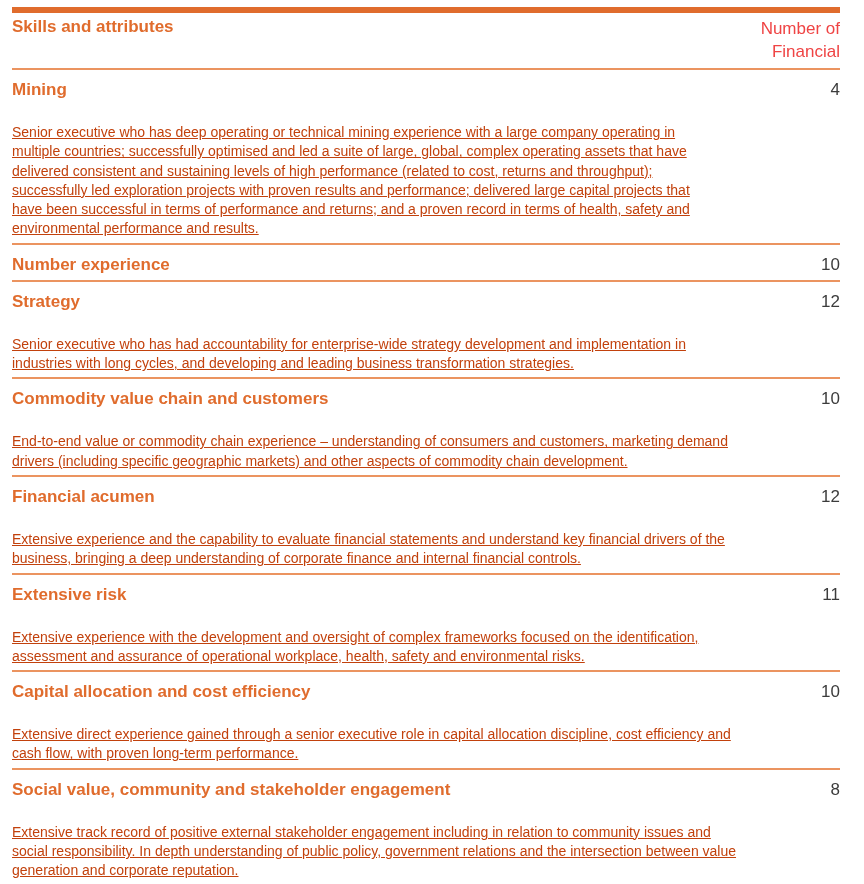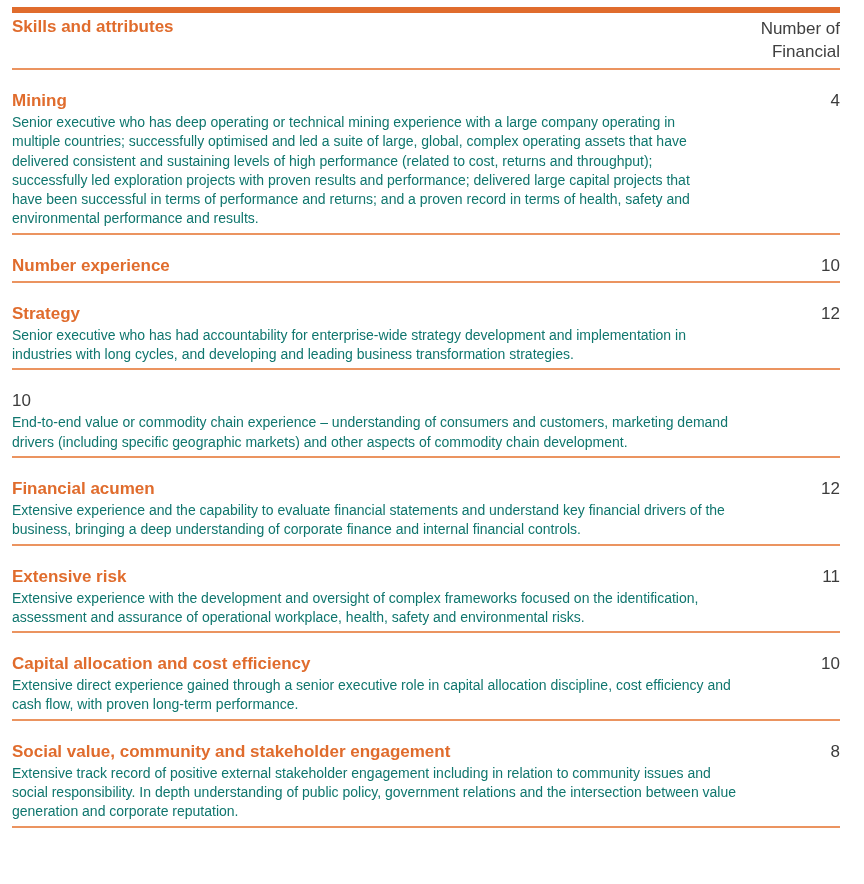--- a/index.html
+++ b/index.html
@@ -35,51 +35,52 @@
     .header-title {
       color: #e06c2d;
       font-weight: bold;
       font-size: 17px;
       line-height: 20px;
     }
     .header-count {
       text-align: right;
       font-size: 17px;
       line-height: 23px;
-      color: #404040;
+      color: #ef4444;
       width: 120px;
     }
     .row {
       border-bottom: 2px solid #eb9460;
       padding-bottom: 4px;
     }
     .row-head {
       display: flex;
       justify-content: space-between;
       align-items: flex-start;
-      padding-top: 20px;
+      padding-top: 9px;
     }
     .row-title {
       color: #e06c2d;
       font-weight: bold;
       font-size: 17px;
       line-height: 22px;
     }
     .row-count {
       font-size: 17px;
       line-height: 22px;
       color: #3c3c3c;
       text-align: right;
     }
     .row-desc {
       font-size: 14px;
       line-height: 19.3px;
-      color: #0f766e;
-      margin-top: 1px;
+      color: #c2410c;
+      margin-top: 22px;
       width: 728px;
+      text-decoration: underline;
     }
     .row.r0 .row-desc { width: 700px; }
     .row.r1 .row-desc { width: 716px; }
     .row.r4 .row-desc { width: 730px; }
   </style>
 </head>
 <body>
 
 <div class="table">
   <div class="top-bar"></div>
@@ -110,20 +111,21 @@
   <div class="row r2">
     <div class="row-head">
       <div class="row-title">Strategy</div>
       <div class="row-count">12</div>
     </div>
     <div class="row-desc">Senior executive who has had accountability for enterprise-wide strategy development and implementation in industries with long cycles, and developing and leading business transformation strategies.</div>
   </div>
 
   <div class="row r3">
     <div class="row-head">
+      <div class="row-title">Commodity value chain and customers</div>
       <div class="row-count">10</div>
     </div>
     <div class="row-desc">End-to-end value or commodity chain experience – understanding of consumers and customers, marketing demand drivers (including specific geographic markets) and other aspects of commodity chain development.</div>
   </div>
 
   <div class="row r4">
     <div class="row-head">
       <div class="row-title">Financial acumen</div>
       <div class="row-count">12</div>
     </div>

